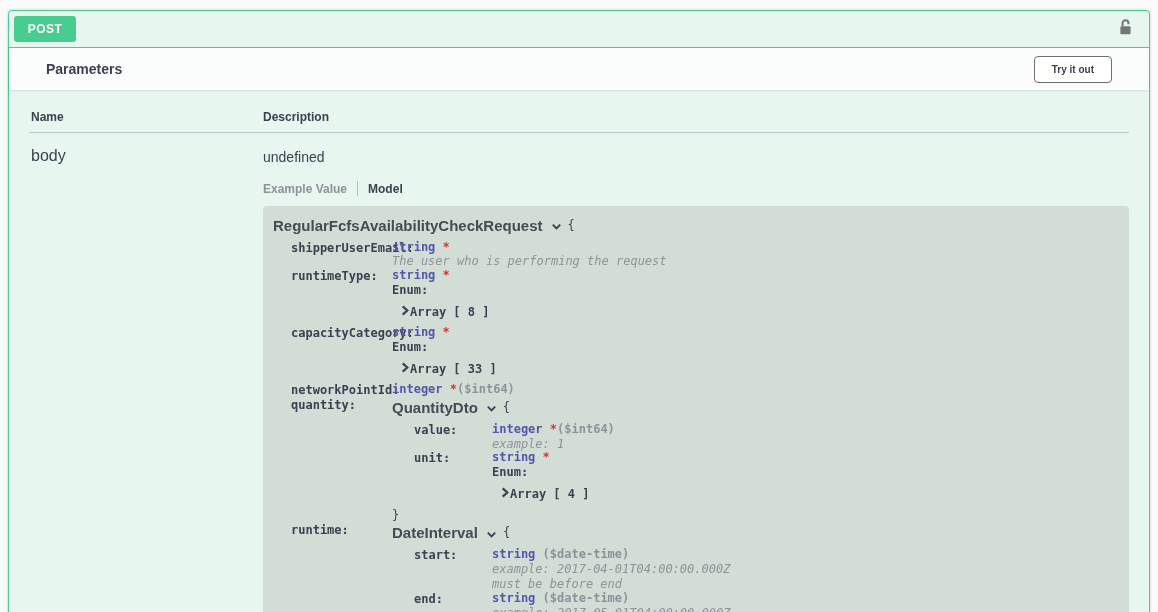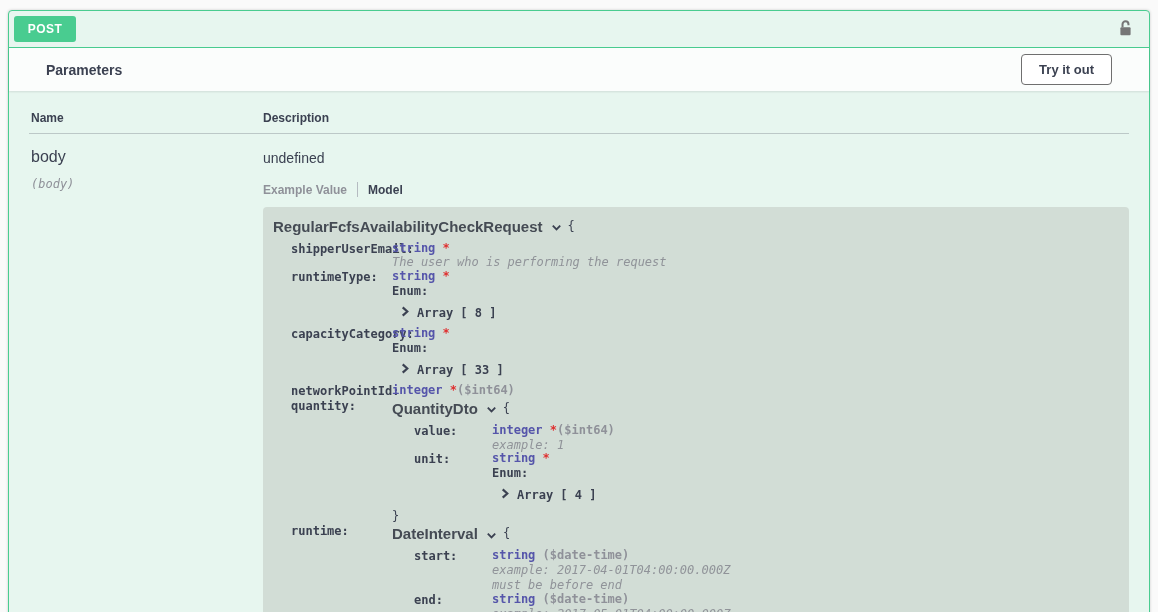--- a/index.html
+++ b/index.html
@@ -6,29 +6,29 @@
     --accent-green:#49cc90; --opblock-bg:#e7f6ef; --section-header-bg:#fbfdfc;
     --model-box-bg:#d2ddd6; --text:#3b4151; --type-blue:#5555aa;
     --required-red:#df3030; --muted:#8f9199; --page-bg:#fafafa; --lock-gray:#767676;
   }
   *{box-sizing:border-box;}
   html,body{margin:0;padding:0;}
   body{background:var(--page-bg);font-family:"Liberation Sans",sans-serif;color:var(--text);width:1158px;height:612px;overflow:hidden;}
   .wrap{padding:10px 8px;}
   .opblock{border:1px solid var(--accent-green);border-radius:4px;background:var(--opblock-bg);box-shadow:0 0 3px rgba(0,0,0,.19);min-height:594px;}
   
-  .summary{display:flex;align-items:center;padding:5px;border-bottom:1px solid var(--accent-green);cursor:pointer;}
+  .summary{display:flex;align-items:flex-start;padding:5px;border-bottom:1px solid var(--accent-green);cursor:pointer;}
   .method-badge{background:var(--accent-green);color:#fff;font-weight:700;font-size:12px;letter-spacing:.4px;border-radius:3px;padding:6px 0;width:62px;text-align:center;flex:none;}
   .path{font-family:"DejaVu Sans Mono","Liberation Mono",monospace;font-weight:700;font-size:15.5px;margin:0 10px 0 12px;color:var(--text);}
   .summary-desc{font-size:13px;color:var(--text);}
   .lock-btn{margin-left:auto;background:none;border:none;padding:2px 10px 0 0;cursor:pointer;}
   
   .section-header{display:flex;align-items:center;min-height:42px;padding:6px 37px;background:var(--section-header-bg);box-shadow:0 1px 2px rgba(0,0,0,.1);}
   .section-title{font-size:14px;font-weight:700;}
-  .try-btn{margin-left:auto;background:#fff;border:1px solid #6f6f6f;border-radius:4px;padding:7px 17px;font-family:"Liberation Sans",sans-serif;font-size:13px;font-weight:700;color:var(--text);cursor:pointer;}
+  .try-btn{margin-left:auto;background:#fff;border:1px solid #6f6f6f;border-radius:4px;padding:7px 17px;font-family:"Liberation Sans",sans-serif;font-size:10px;font-weight:700;color:var(--text);cursor:pointer;}
   
   .params-body{padding:8px 20px 30px 20px;}
   .thead{display:flex;font-size:12px;font-weight:700;padding:12px 0 8px 2px;border-bottom:1px solid rgba(59,65,81,.25);}
   .col-name{width:232px;flex:none;}
   .col-desc{flex:1;min-width:0;}
   .prow-outer{display:flex;padding:14px 0 0 2px;}
   .param-name{font-size:16px;}
   .param-sub{font-size:12px;font-style:italic;color:var(--muted);font-family:"DejaVu Sans Mono","Liberation Mono",monospace;margin-top:11px;}
   .param-desc{font-size:14px;margin-top:2px;}
   .tabs{display:flex;align-items:center;margin-top:16px;font-size:12px;font-weight:700;}
@@ -42,21 +42,21 @@
   .chev{display:inline-flex;margin:2px 5px 0 7px;cursor:pointer;}
   .props{margin-left:18px;}
   .prow{display:flex;align-items:flex-start;margin-bottom:1px;}
   .pname{width:101px;flex:none;font-weight:700;padding-top:1px;}
   .pval{flex:1;min-width:0;}
   .ptype{color:var(--type-blue);font-weight:700;}
   .star{color:var(--required-red);font-weight:700;}
   .pformat{color:var(--muted);font-weight:bold;}
   .pdesc,.pexample,.pnote{color:#909399;font-style:italic;margin-top:2px;}
   .enum-label{font-weight:700;margin-top:2px;}
-  .enum-row{display:flex;align-items:center;gap:7px;font-weight:700;margin:8px 0 6px 8px;cursor:pointer;}
+  .enum-row{display:flex;align-items:center;font-weight:700;margin:8px 0 6px 8px;cursor:pointer;}
   .nested .pname{width:78px;}
   .nprops{margin-left:22px;margin-top:2px;}
   .nbrace{margin-top:2px;}
 </style>
 </head>
 <body>
 
 <div class="wrap">
   <div class="opblock">
 
@@ -79,21 +79,20 @@
 
     <div class="params-body">
       <div class="thead">
         <div class="col-name">Name</div>
         <div class="col-desc">Description</div>
       </div>
 
       <div class="prow-outer">
         <div class="col-name">
           <div class="param-name">body</div>
-          <div class="param-sub">(body)</div>
         </div>
 
         <div class="col-desc">
           <div class="param-desc">undefined</div>
 
           <div class="tabs">
             <span class="tab">Example Value</span>
             <span class="tab-sep"></span>
             <span class="tab active">Model</span>
           </div>

